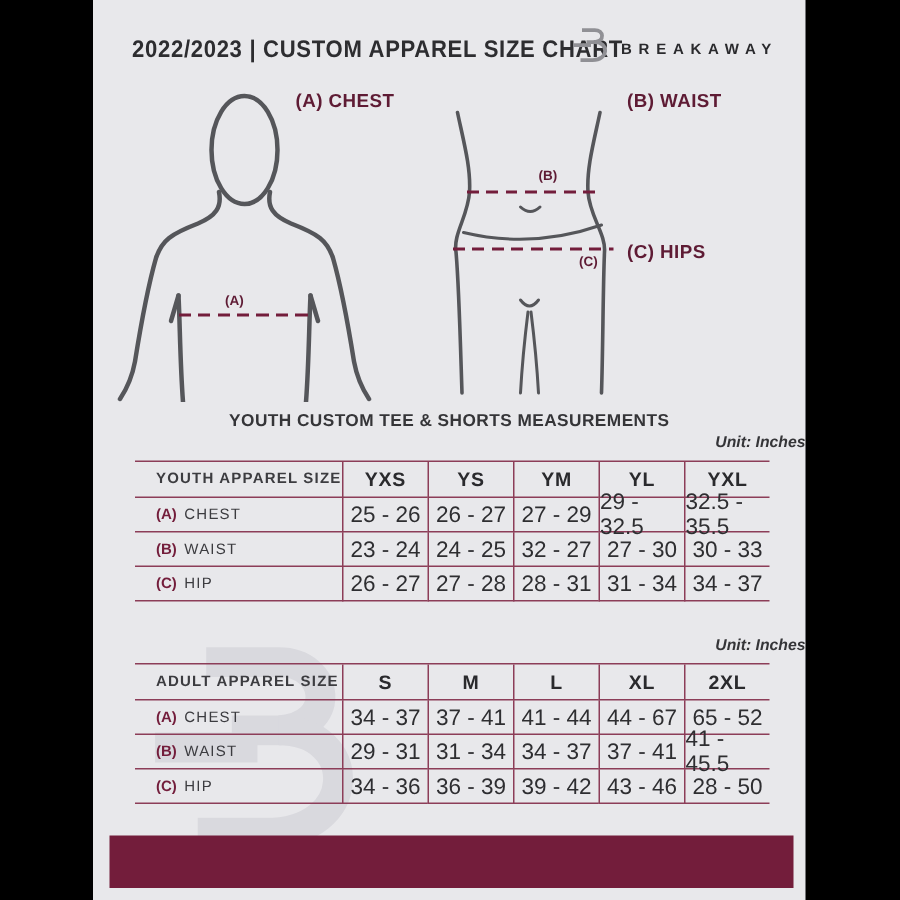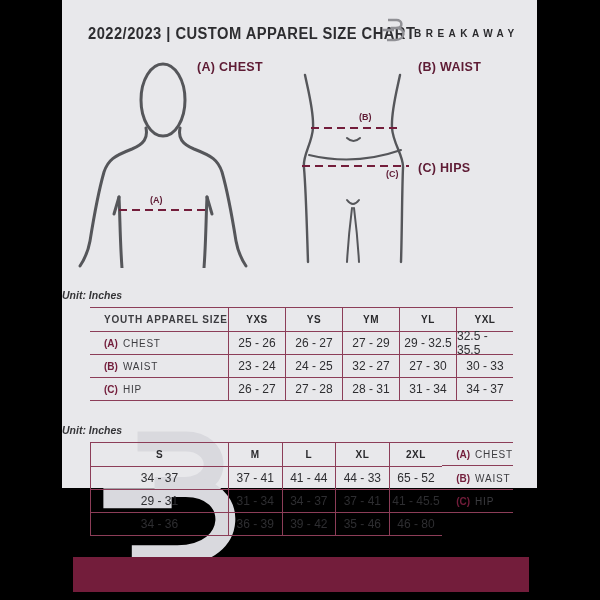--- a/index.html
+++ b/index.html
@@ -8,21 +8,21 @@
     --maroon-text:#7d2b46;
     --line:#8c3d58;
     --ink:#2d2d30;
     --bg:#e8e8eb;
     --outline:#55565a;
     --watermark:#d9d9de;
   }
   *{margin:0;padding:0;box-sizing:border-box;}
   body{background:#000;font-family:"Liberation Sans",sans-serif;}
   .canvas{position:relative;width:600px;height:600px;background:#000;overflow:hidden;}
-  .flyer{position:absolute;left:62px;top:0;width:475px;height:488px;background:var(--bg);}
+  .flyer{position:absolute;left:62px;top:0;width:475px;height:600px;background:var(--bg);}
 
   
   .header-title{position:absolute;left:26px;top:25px;font-size:16px;font-weight:800;
     letter-spacing:.5px;color:var(--ink);transform:scaleX(.92);transform-origin:left center;white-space:nowrap;}
   .logo-mark{position:absolute;left:318px;top:15px;width:32px;height:32px;}
   .brand-name{position:absolute;left:352px;top:28px;font-size:10px;font-weight:800;
     letter-spacing:4.5px;color:#2a2a2d;white-space:nowrap;}
 
   
   .guide-heading{position:absolute;font-size:12.5px;font-weight:800;color:var(--maroon-heading);
@@ -30,28 +30,28 @@
   .guide-body{position:absolute;white-space:pre-line;font-style:italic;font-size:9px;
     line-height:10.4px;color:var(--maroon-text);}
   .figure-svg{position:absolute;}
   .dash-line{position:absolute;height:2px;
     background:repeating-linear-gradient(90deg,var(--maroon) 0 8px,transparent 8px 13px);}
   .dash-label{position:absolute;font-size:9px;font-weight:800;color:var(--maroon-heading);}
 
   
   .tbl-title{position:absolute;left:0;width:475px;text-align:center;font-size:11.5px;
     font-weight:800;letter-spacing:.3px;color:#353538;}
-  .tbl-unit{position:absolute;left:0;width:475px;text-align:left;font-size:10.5px;
+  .tbl-unit{position:absolute;left:0;width:475px;text-align:right;font-size:10.5px;
     font-weight:700;font-style:italic;color:#353538;}
   .size-table{position:absolute;left:28px;width:423px;display:grid;
     grid-template-columns:138px repeat(5,1fr);border-top:1.5px solid var(--line);z-index:2;}
   .st-cell{height:23px;display:flex;align-items:center;justify-content:center;
     border-bottom:1.5px solid var(--line);border-left:1.5px solid var(--line);
-    font-size:12px;color:#2e2e31;}
-  .st-cell.hdr{height:24px;font-size:10px;font-weight:800;letter-spacing:.5px;color:#2a2a2d;}
+    font-size:15px;color:#2e2e31;}
+  .st-cell.hdr{height:24px;font-size:13px;font-weight:800;letter-spacing:.5px;color:#2a2a2d;}
   .st-cell.rowhead{justify-content:flex-start;padding-left:14px;border-left:none;
     font-size:10px;letter-spacing:.8px;color:#3c3c40;}
   .st-cell.rowhead .rk{color:var(--maroon);font-weight:800;margin-right:5px;letter-spacing:0;}
   .watermark{position:absolute;left:30px;top:413px;width:182px;height:182px;z-index:1;}
 
   .footer-bar{position:absolute;left:11px;top:557px;width:456px;height:35px;
     background:var(--maroon);z-index:3;}
 </style>
 </head>
 <body>
@@ -106,20 +106,21 @@
     <div class="guide-heading" style="left:356px;top:161px">(C) HIPS</div>
 
     <svg class="watermark" viewBox="0 0 64 64">
       <g fill="none" stroke="#d9d9de" stroke-width="7">
         <path d="M16 10 H33 C45 10 47 25 33 26 H22"></path>
         <path d="M33 26 C52 26 52 50 30 50 H14"></path>
         <path d="M4 30 H28"></path>
       </g>
     </svg>
 
+    <div class="tbl-title" style="top:275px">YOUTH CUSTOM TEE &amp; SHORTS MEASUREMENTS</div>
     <div class="tbl-unit" style="top:289px">Unit: Inches</div>
     <div class="size-table" style="top:307px">
       <div class="st-cell hdr rowhead">YOUTH APPAREL SIZE</div>
       <div class="st-cell hdr">YXS</div>
       <div class="st-cell hdr">YS</div>
       <div class="st-cell hdr">YM</div>
       <div class="st-cell hdr">YL</div>
       <div class="st-cell hdr">YXL</div>
 
       <div class="st-cell rowhead">
@@ -148,52 +149,53 @@
       </div>
       <div class="st-cell">26 - 27</div>
       <div class="st-cell">27 - 28</div>
       <div class="st-cell">28 - 31</div>
       <div class="st-cell">31 - 34</div>
       <div class="st-cell">34 - 37</div>
     </div>
 
     <div class="tbl-unit" style="top:424px">Unit: Inches</div>
     <div class="size-table" style="top:442px">
+      <div class="st-cell hdr rowhead">ADULT APPAREL SIZE</div>
       <div class="st-cell hdr">S</div>
       <div class="st-cell hdr">M</div>
       <div class="st-cell hdr">L</div>
       <div class="st-cell hdr">XL</div>
       <div class="st-cell hdr">2XL</div>
 
       <div class="st-cell rowhead">
         <span class="rk">(A)</span>
         <span>CHEST</span>
       </div>
       <div class="st-cell">34 - 37</div>
       <div class="st-cell">37 - 41</div>
       <div class="st-cell">41 - 44</div>
-      <div class="st-cell">44 - 33</div>
+      <div class="st-cell">44 - 67</div>
       <div class="st-cell">65 - 52</div>
 
       <div class="st-cell rowhead">
         <span class="rk">(B)</span>
         <span>WAIST</span>
       </div>
       <div class="st-cell">29 - 31</div>
       <div class="st-cell">31 - 34</div>
       <div class="st-cell">34 - 37</div>
       <div class="st-cell">37 - 41</div>
       <div class="st-cell">41 - 45.5</div>
 
       <div class="st-cell rowhead">
         <span class="rk">(C)</span>
         <span>HIP</span>
       </div>
       <div class="st-cell">34 - 36</div>
       <div class="st-cell">36 - 39</div>
       <div class="st-cell">39 - 42</div>
-      <div class="st-cell">35 - 46</div>
-      <div class="st-cell">46 - 80</div>
+      <div class="st-cell">43 - 46</div>
+      <div class="st-cell">28 - 50</div>
     </div>
 
     <div class="footer-bar"></div>
   </div>
 </div>
 
 </body></html>

